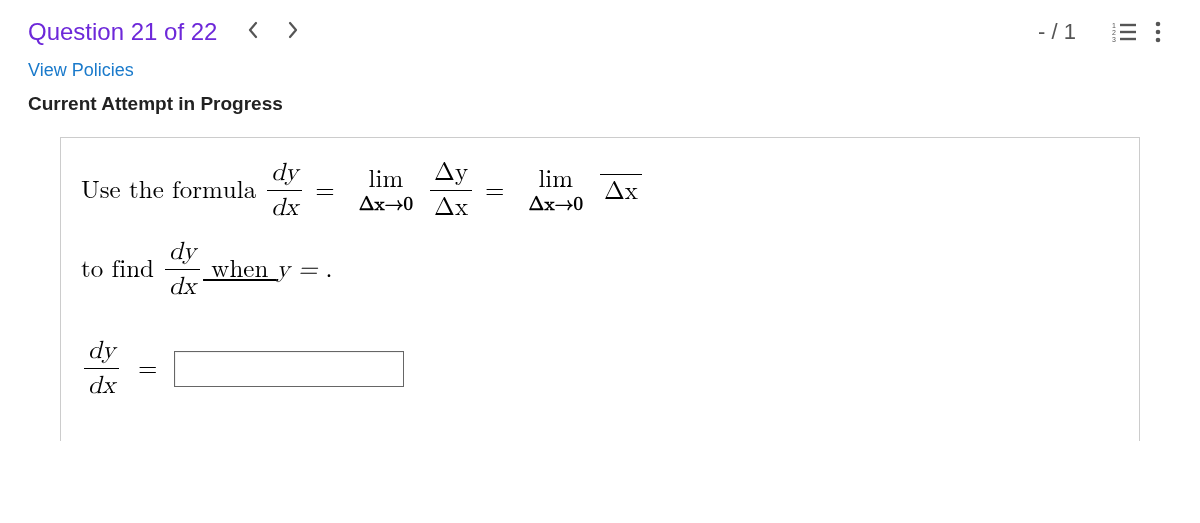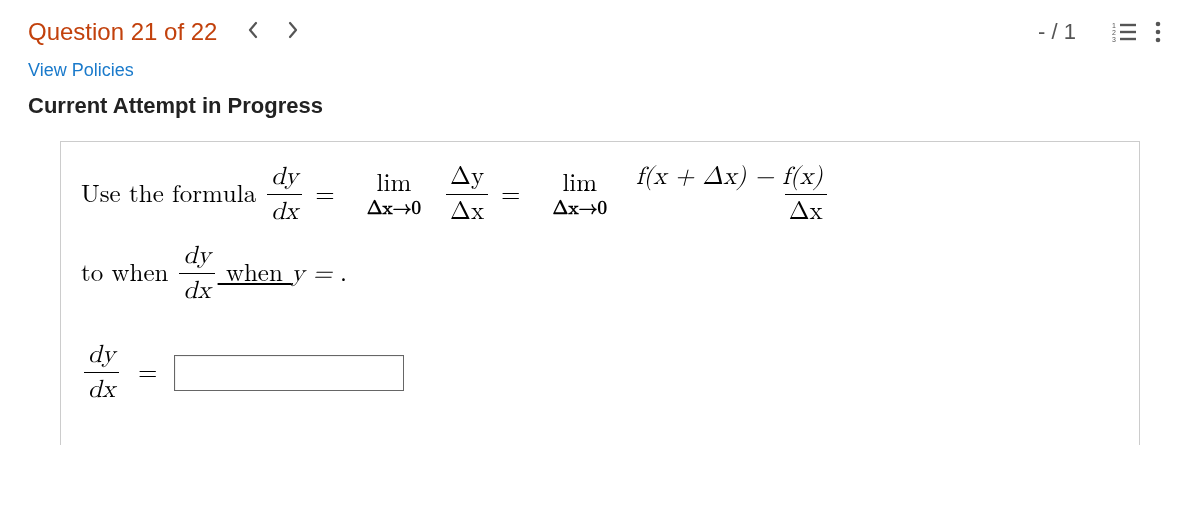--- a/index.html
+++ b/index.html
@@ -11,21 +11,21 @@
     color: #333;
     width: 1200px;
   }
   .topbar {
     display: flex;
     align-items: center;
     padding: 18px 28px 10px 28px;
   }
   .q-title {
     font-size: 24px;
-    color: #c2410c;
+    color: #6d28d9;
     font-weight: 400;
   }
   .nav-arrows {
     display: flex;
     gap: 28px;
     margin-left: 30px;
   }
   .arrow {
     font-size: 20px;
     color: #555;
@@ -52,21 +52,21 @@
   .policies {
     padding: 4px 28px;
   }
   .policies a {
     color: #1a7acb;
     font-size: 18px;
     text-decoration: none;
   }
   .attempt {
     padding: 8px 28px 12px 28px;
-    font-size: 22px;
+    font-size: 19px;
     color: #222;
     font-weight: 700;
   }
   .question-box {
     margin: 10px 60px 0 60px;
     border: 1px solid #ccc;
     border-bottom: none;
     padding: 20px 20px 40px 20px;
     font-family: "Cambria Math", "Latin Modern Math", "STIX Two Math", Georgia, serif;
     font-size: 25px;
@@ -80,21 +80,21 @@
     vertical-align: middle;
     margin: 0 3px;
   }
   .frac .num { padding: 0 4px 2px 4px; }
   .frac .den { border-top: 1.4px solid #000; padding: 2px 4px 0 4px; }
   .limwrap {
     display: inline-flex;
     flex-direction: column;
     align-items: center;
     vertical-align: middle;
-    margin: 0 22px;
+    margin: 0 14px;
   }
   .limwrap .top { font-size: 25px; line-height:1; }
   .limwrap .sub { font-size: 19px; line-height:1; margin-top:3px;font-weight:bold;}
   .it { font-style: italic; }
   .answer-row {
     display: flex;
     align-items: center;
     margin-top: 34px;
     gap: 10px;
   }
@@ -170,27 +170,26 @@
     <span class="frac">
       <span class="num">Δy</span>
       <span class="den">Δx</span>
     </span>
     <span style="margin:0 10px">=</span>
     <span class="limwrap">
       <span class="top">lim</span>
       <span class="sub">Δx→0</span>
     </span>
     <span class="frac">
-      <span class="num it">f(x + Δx) − f(x)</span>
       <span class="den">Δx</span>
     </span>
   </div>
 
   <div class="line2">
-    <span>to when</span>
+    <span>to find</span>
     <span style="width:8px"></span>
     <span class="frac">
       <span class="num it">dy</span>
       <span class="den it">dx</span>
     </span>
     <span style="white-space:pre;text-decoration:underline;"> when </span>
     <span class="it">y =</span>
     <span style="width:8px"></span>
     <span>.</span>
   </div>

